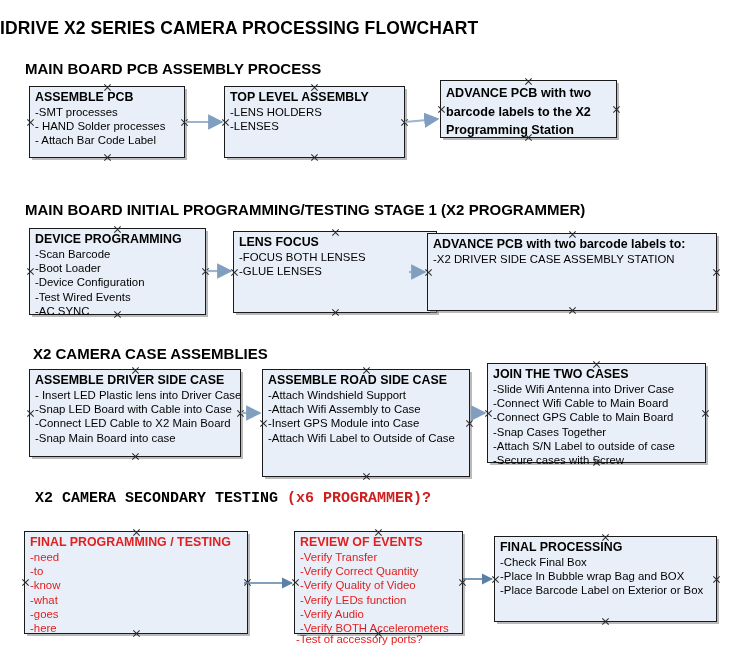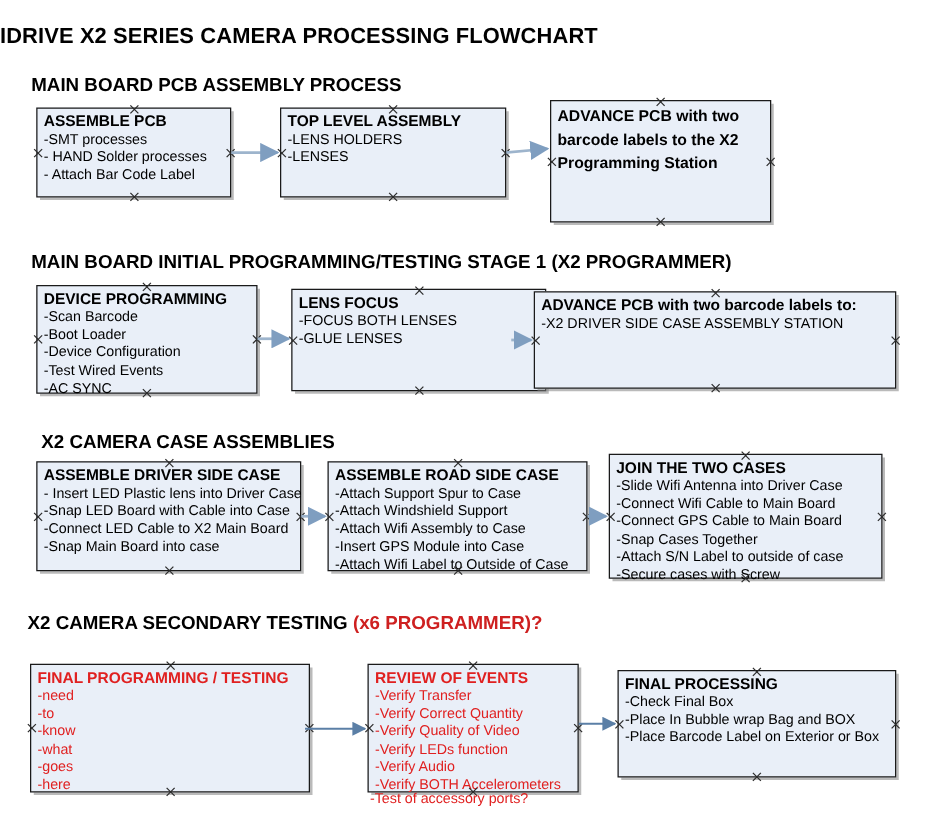--- a/index.html
+++ b/index.html
@@ -126,21 +126,21 @@
   <div class="node" style="left:224px; top:86px; width:181px; height:72px;">
     <div class="node-title">TOP LEVEL ASSEMBLY</div>
     <div class="node-line">-LENS HOLDERS</div>
     <div class="node-line">-LENSES</div>
     <span class="handle" style="left:50%; top:0;"></span>
     <span class="handle" style="left:50%; top:100%;"></span>
     <span class="handle" style="left:0; top:50%;"></span>
     <span class="handle" style="left:100%; top:50%;"></span>
   </div>
 
-  <div class="node tall-title" style="left:440px; top:80px; width:177px; height:98px;">
+  <div class="node tall-title" style="left:440px; top:80px; width:177px; height:58px;">
     <div class="node-title">ADVANCE PCB with two barcode labels to the  X2 Programming Station</div>
     <span class="handle" style="left:50%; top:0;"></span>
     <span class="handle" style="left:50%; top:100%;"></span>
     <span class="handle" style="left:0; top:50%;"></span>
     <span class="handle" style="left:100%; top:50%;"></span>
   </div>
 
   <div class="section-header" style="left:25px; top:201px;">
     <span>MAIN BOARD INITIAL PROGRAMMING/TESTING STAGE 1 (X2 PROGRAMMER)</span>
   </div>
@@ -186,23 +186,22 @@
     <div class="node-line">- Insert LED Plastic lens into Driver Case</div>
     <div class="node-line">-Snap LED Board with Cable into Case</div>
     <div class="node-line">-Connect LED Cable to X2 Main Board</div>
     <div class="node-line">-Snap Main Board into case</div>
     <span class="handle" style="left:50%; top:0;"></span>
     <span class="handle" style="left:50%; top:100%;"></span>
     <span class="handle" style="left:0; top:50%;"></span>
     <span class="handle" style="left:100%; top:50%;"></span>
   </div>
 
-  <div class="node" style="left:262px; top:369px; width:208px; height:88px;">
+  <div class="node" style="left:262px; top:369px; width:208px; height:108px;">
     <div class="node-title">ASSEMBLE ROAD SIDE CASE</div>
-    <div class="node-line">-Attach Support Spur to Case</div>
     <div class="node-line">-Attach Windshield Support</div>
     <div class="node-line">-Attach Wifi Assembly to Case</div>
     <div class="node-line">-Insert GPS Module into Case</div>
     <div class="node-line">-Attach Wifi Label to Outside of Case</div>
     <span class="handle" style="left:50%; top:0;"></span>
     <span class="handle" style="left:50%; top:100%;"></span>
     <span class="handle" style="left:0; top:50%;"></span>
     <span class="handle" style="left:100%; top:50%;"></span>
   </div>
 
@@ -213,21 +212,21 @@
     <div class="node-line">-Connect GPS Cable to Main Board</div>
     <div class="node-line">-Snap Cases Together</div>
     <div class="node-line">-Attach S/N Label to outside of case</div>
     <div class="node-line">-Secure cases with Screw</div>
     <span class="handle" style="left:50%; top:0;"></span>
     <span class="handle" style="left:50%; top:100%;"></span>
     <span class="handle" style="left:0; top:50%;"></span>
     <span class="handle" style="left:100%; top:50%;"></span>
   </div>
 
-  <div class="section-header" style="left:22px; top:490px;">
+  <div class="section-header" style="left:35px; top:490px;font-family:Liberation Mono, monospace;">
     <span>X2 CAMERA SECONDARY TESTING </span><span class="accent">(x6 PROGRAMMER)?</span>
   </div>
 
   <div class="node red" style="left:24px; top:531px; width:224px; height:103px;">
     <div class="node-title">FINAL PROGRAMMING / TESTING</div>
     <div class="node-line">-need</div>
     <div class="node-line">-to</div>
     <div class="node-line">-know</div>
     <div class="node-line">-what</div>
     <div class="node-line">-goes</div>

